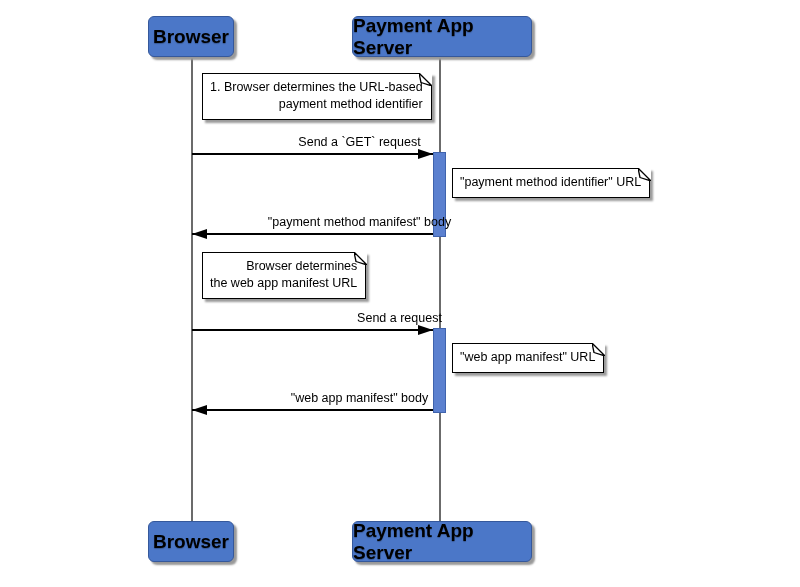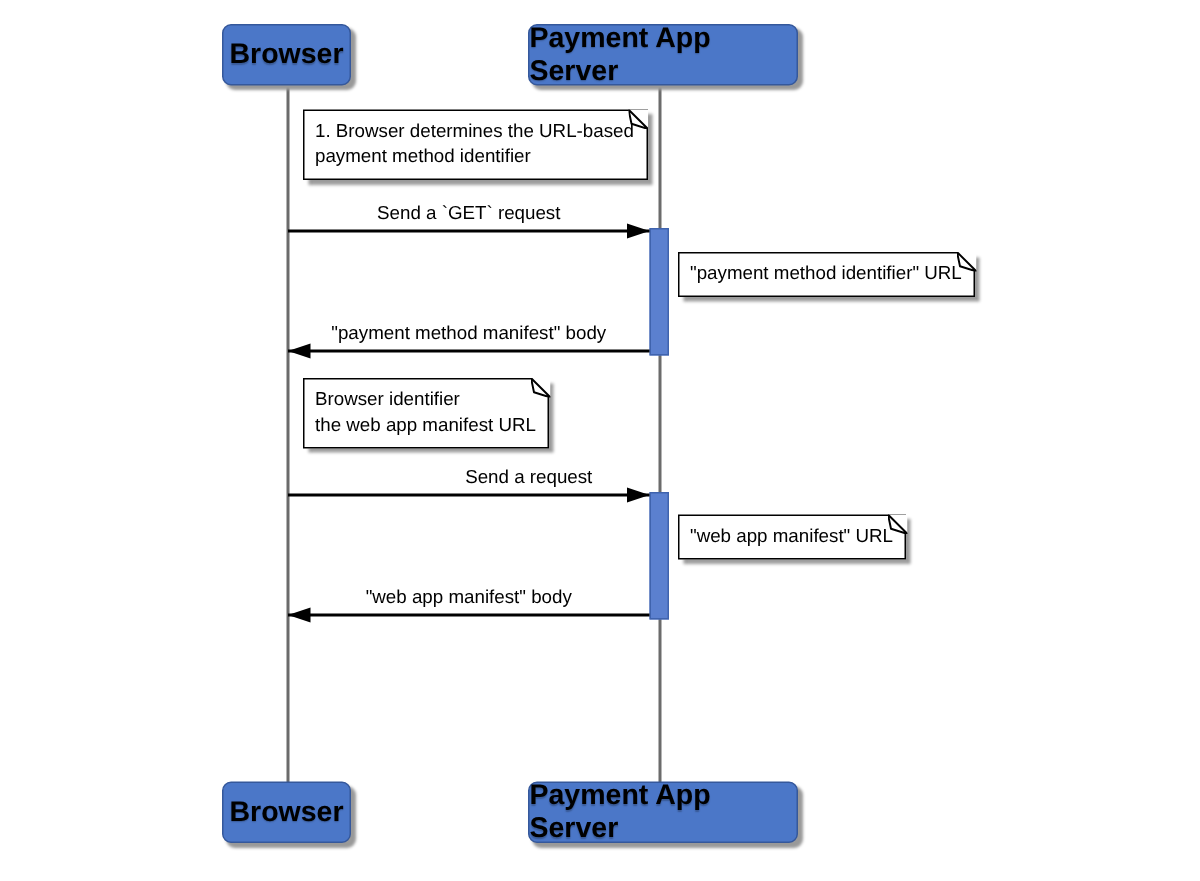--- a/index.html
+++ b/index.html
@@ -27,20 +27,21 @@
   .msg-line{position:absolute;height:2px;background:#000;}
   #msg1-line{left:192px;top:153px;width:241px;}
   #ret1-line{left:192px;top:233px;width:241px;}
   #msg2-line{left:192px;top:329px;width:241px;}
   #ret2-line{left:192px;top:409px;width:241px;}
 
   .msg-label{
     position:absolute;left:192px;width:241px;
     text-align:center;font-size:12.5px;color:#000;line-height:17px;
     white-space:nowrap;
+    padding-left:47px;
   }
   #msg1-label{top:134px;}
   #ret1-label{top:214px;}
   #msg2-label{top:310px;margin-left:40px;}
   #ret2-label{top:390px;}
 
   .arrow-right{
     position:absolute;width:0;height:0;
     border-top:5.5px solid transparent;
     border-bottom:5.5px solid transparent;
@@ -63,20 +64,21 @@
     background:#ffffff;
     border:1.5px solid #000;
     box-shadow:3px 3px 2px #9b9b9b;
     width:max-content;
     max-width:250px;
   }
   .note-text{
     padding:5px 8px 6px 7px;
     font-size:12.5px;line-height:17px;color:#000;
     white-space:pre-line;
+    text-align:right;
   }
   .fold{position:absolute;top:-1.5px;right:-1.5px;}
   #note1{left:202px;top:73px;}
   #note2{left:452px;top:168px;}
   #note3{left:202px;top:252px;}
   #note4{left:452px;top:343px;}
   #note5{left:202px;top:427px;}
 
   
   .actor{
@@ -133,21 +135,21 @@
 
   <div class="note" id="note2">
     <div class="note-text">"payment method identifier" URL</div>
     <svg class="fold" width="13" height="13" viewBox="0 0 13 13">
       <polygon points="0,0 13,0 13,13" fill="#ffffff"></polygon>
       <polygon points="0,0 13,13 2,9.5" fill="#ffffff" stroke="#000000" stroke-width="1.3" stroke-linejoin="round"></polygon>
     </svg>
   </div>
 
   <div class="note" id="note3">
-    <div class="note-text">Browser identifier
+    <div class="note-text">Browser determines
 the web app manifest URL</div>
     <svg class="fold" width="13" height="13" viewBox="0 0 13 13">
       <polygon points="0,0 13,0 13,13" fill="#ffffff"></polygon>
       <polygon points="0,0 13,13 2,9.5" fill="#ffffff" stroke="#000000" stroke-width="1.3" stroke-linejoin="round"></polygon>
     </svg>
   </div>
 
   <div class="note" id="note4">
     <div class="note-text">"web app manifest" URL</div>
     <svg class="fold" width="13" height="13" viewBox="0 0 13 13">

